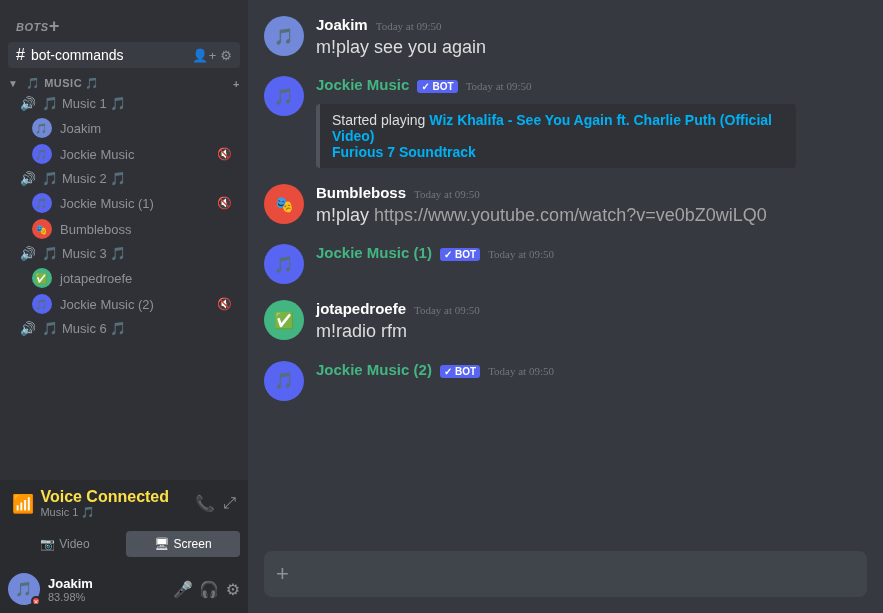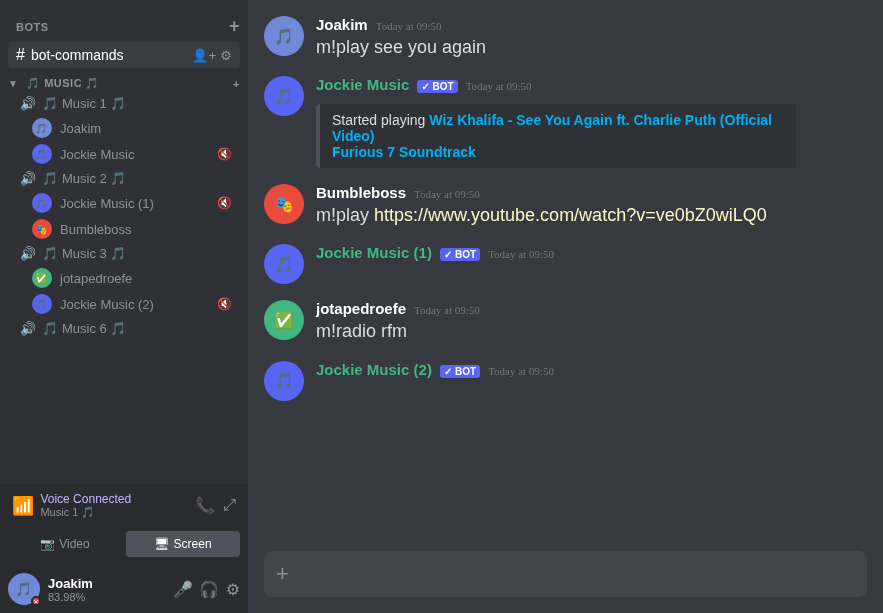--- a/index.html
+++ b/index.html
@@ -20,27 +20,28 @@
       min-width: 248px;
       background: #2f3136;
       display: flex;
       flex-direction: column;
       height: 613px;
     }
 
     .sidebar-section-header {
       display: flex;
       align-items: center;
-      justify-content: space-between;
+      justify-content: flex-start;
       padding: 16px 8px 4px 16px;
       font-size: 11px;
       font-weight: 700;
       color: #8e9297;
       text-transform: uppercase;
       letter-spacing: 0.5px;
+      font-style: italic;
     }
 
     .sidebar-section-header .add-icon {
       color: #8e9297;
       font-size: 18px;
       cursor: pointer;
     }
 
     .channel-item {
       display: flex;
@@ -111,21 +112,21 @@
     
     .voice-connected {
       background: #292b2f;
       padding: 8px 12px;
       display: flex;
       align-items: center;
       justify-content: space-between;
       margin-top: auto;
     }
     .voice-connected-info { display: flex; align-items: center; gap: 6px; }
-    .voice-connected-text .status { color: #c4b5fd; font-size: 12px; font-weight: 400; }
+    .voice-connected-text .status { color: #fde047; font-size: 16px; font-weight: 700; }
     .voice-connected-text .channel-name { color: #8e9297; font-size: 11px; }
     .voice-connected-actions { display: flex; gap: 8px; }
     .voice-connected-actions span { color: #8e9297; font-size: 16px; cursor: pointer; }
 
     
     .vc-buttons {
       display: flex;
       background: #292b2f;
       padding: 4px 8px 8px 8px;
       gap: 4px;
@@ -219,21 +220,21 @@
       color: #fff;
       background: #7289da;
     }
 
     .msg-content { flex: 1; }
     .msg-header { display: flex; align-items: baseline; gap: 8px; margin-bottom: 2px; }
     .msg-author { font-weight: 600; font-size: 15px; color: #fff; }
     .msg-author.green { color: #43b581; }
     .msg-timestamp { font-size: 11px; color: #72767d; font-family: Liberation Serif, serif; }
     .msg-text { font-size: 18px; color: #dcddde; line-height: 1.4; }
-    .msg-text a { color: #fef9c3; text-decoration: none; }
+    .msg-text a { color: #a3a3a3; text-decoration: none; }
 
     .bot-badge {
       background: #5865f2;
       color: #fff;
       font-size: 10px;
       padding: 1px 4px;
       border-radius: 3px;
       font-weight: 600;
       display: inline-flex;
       align-items: center;

